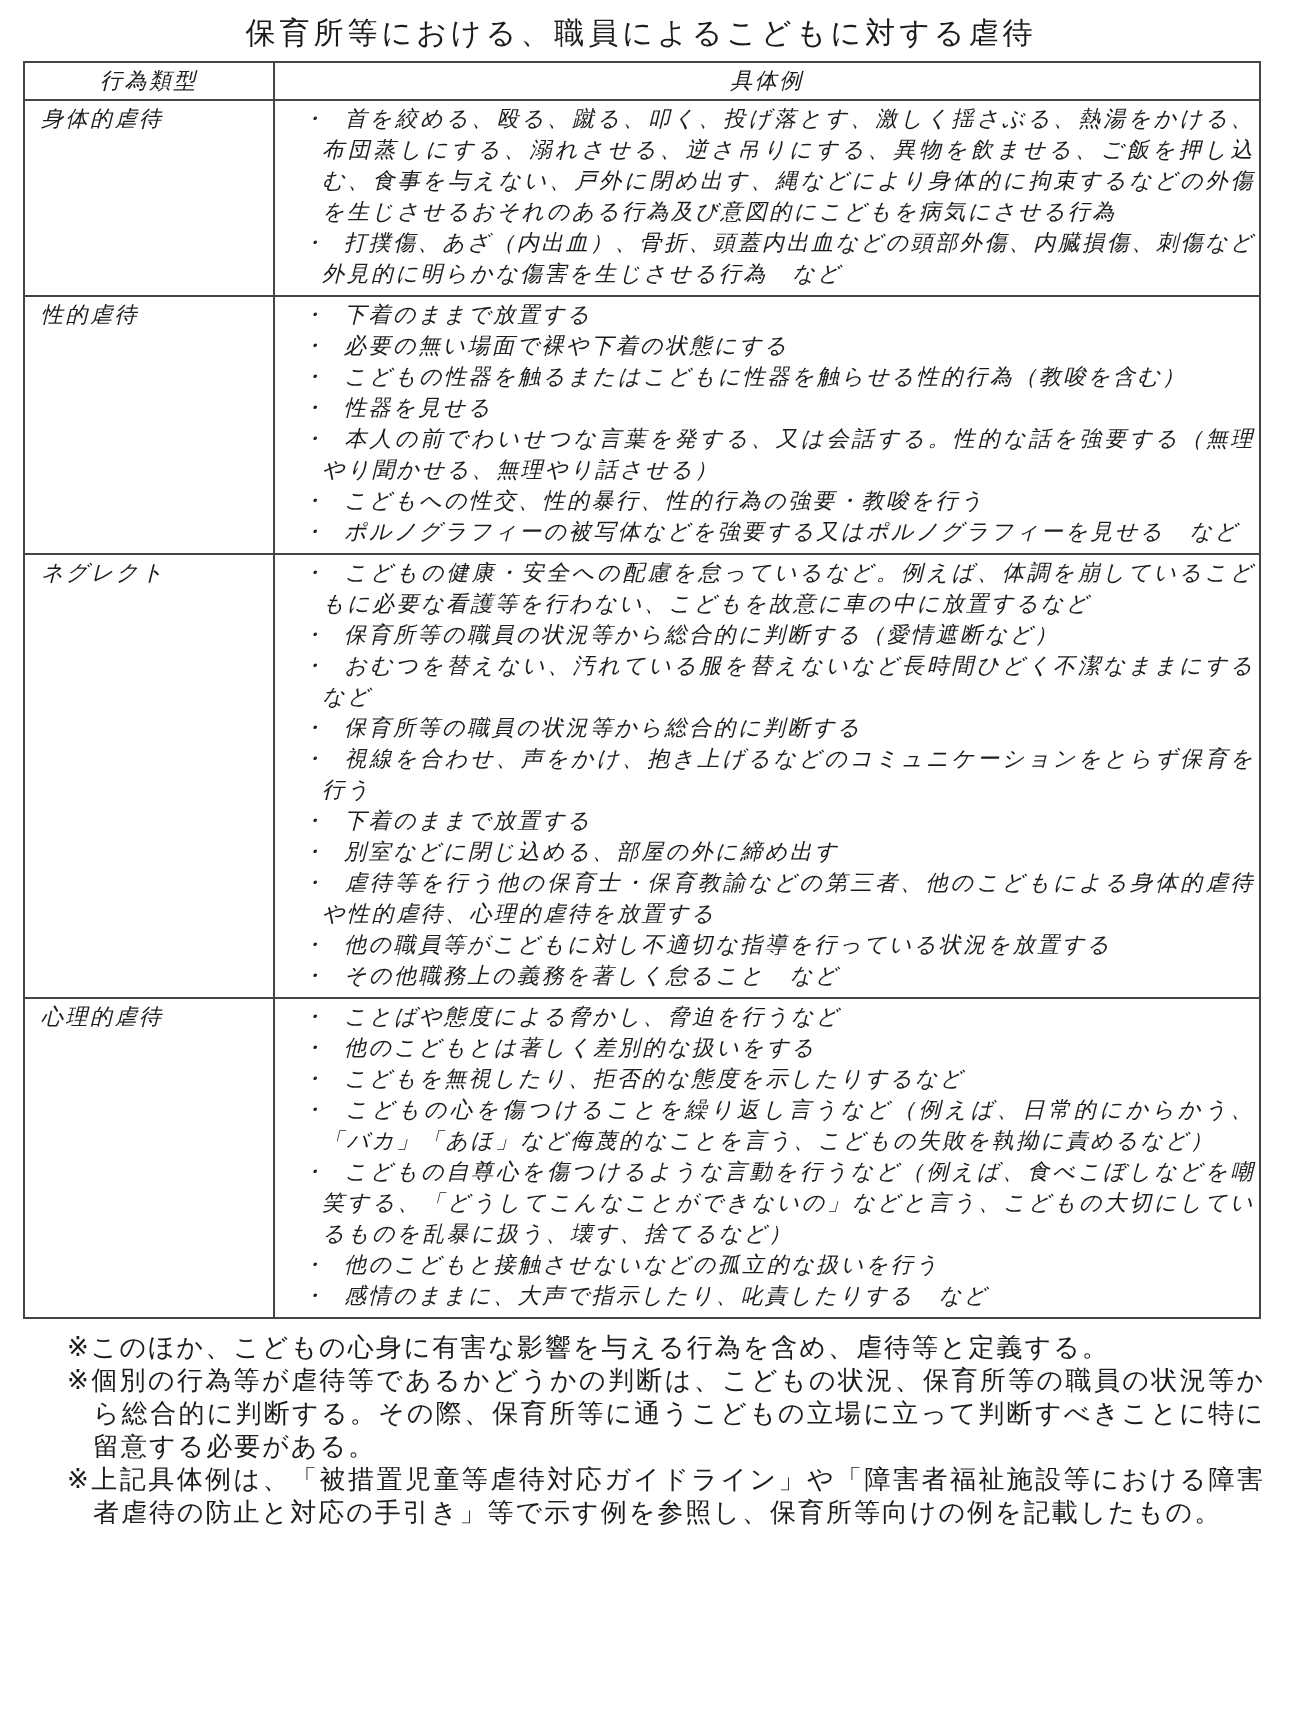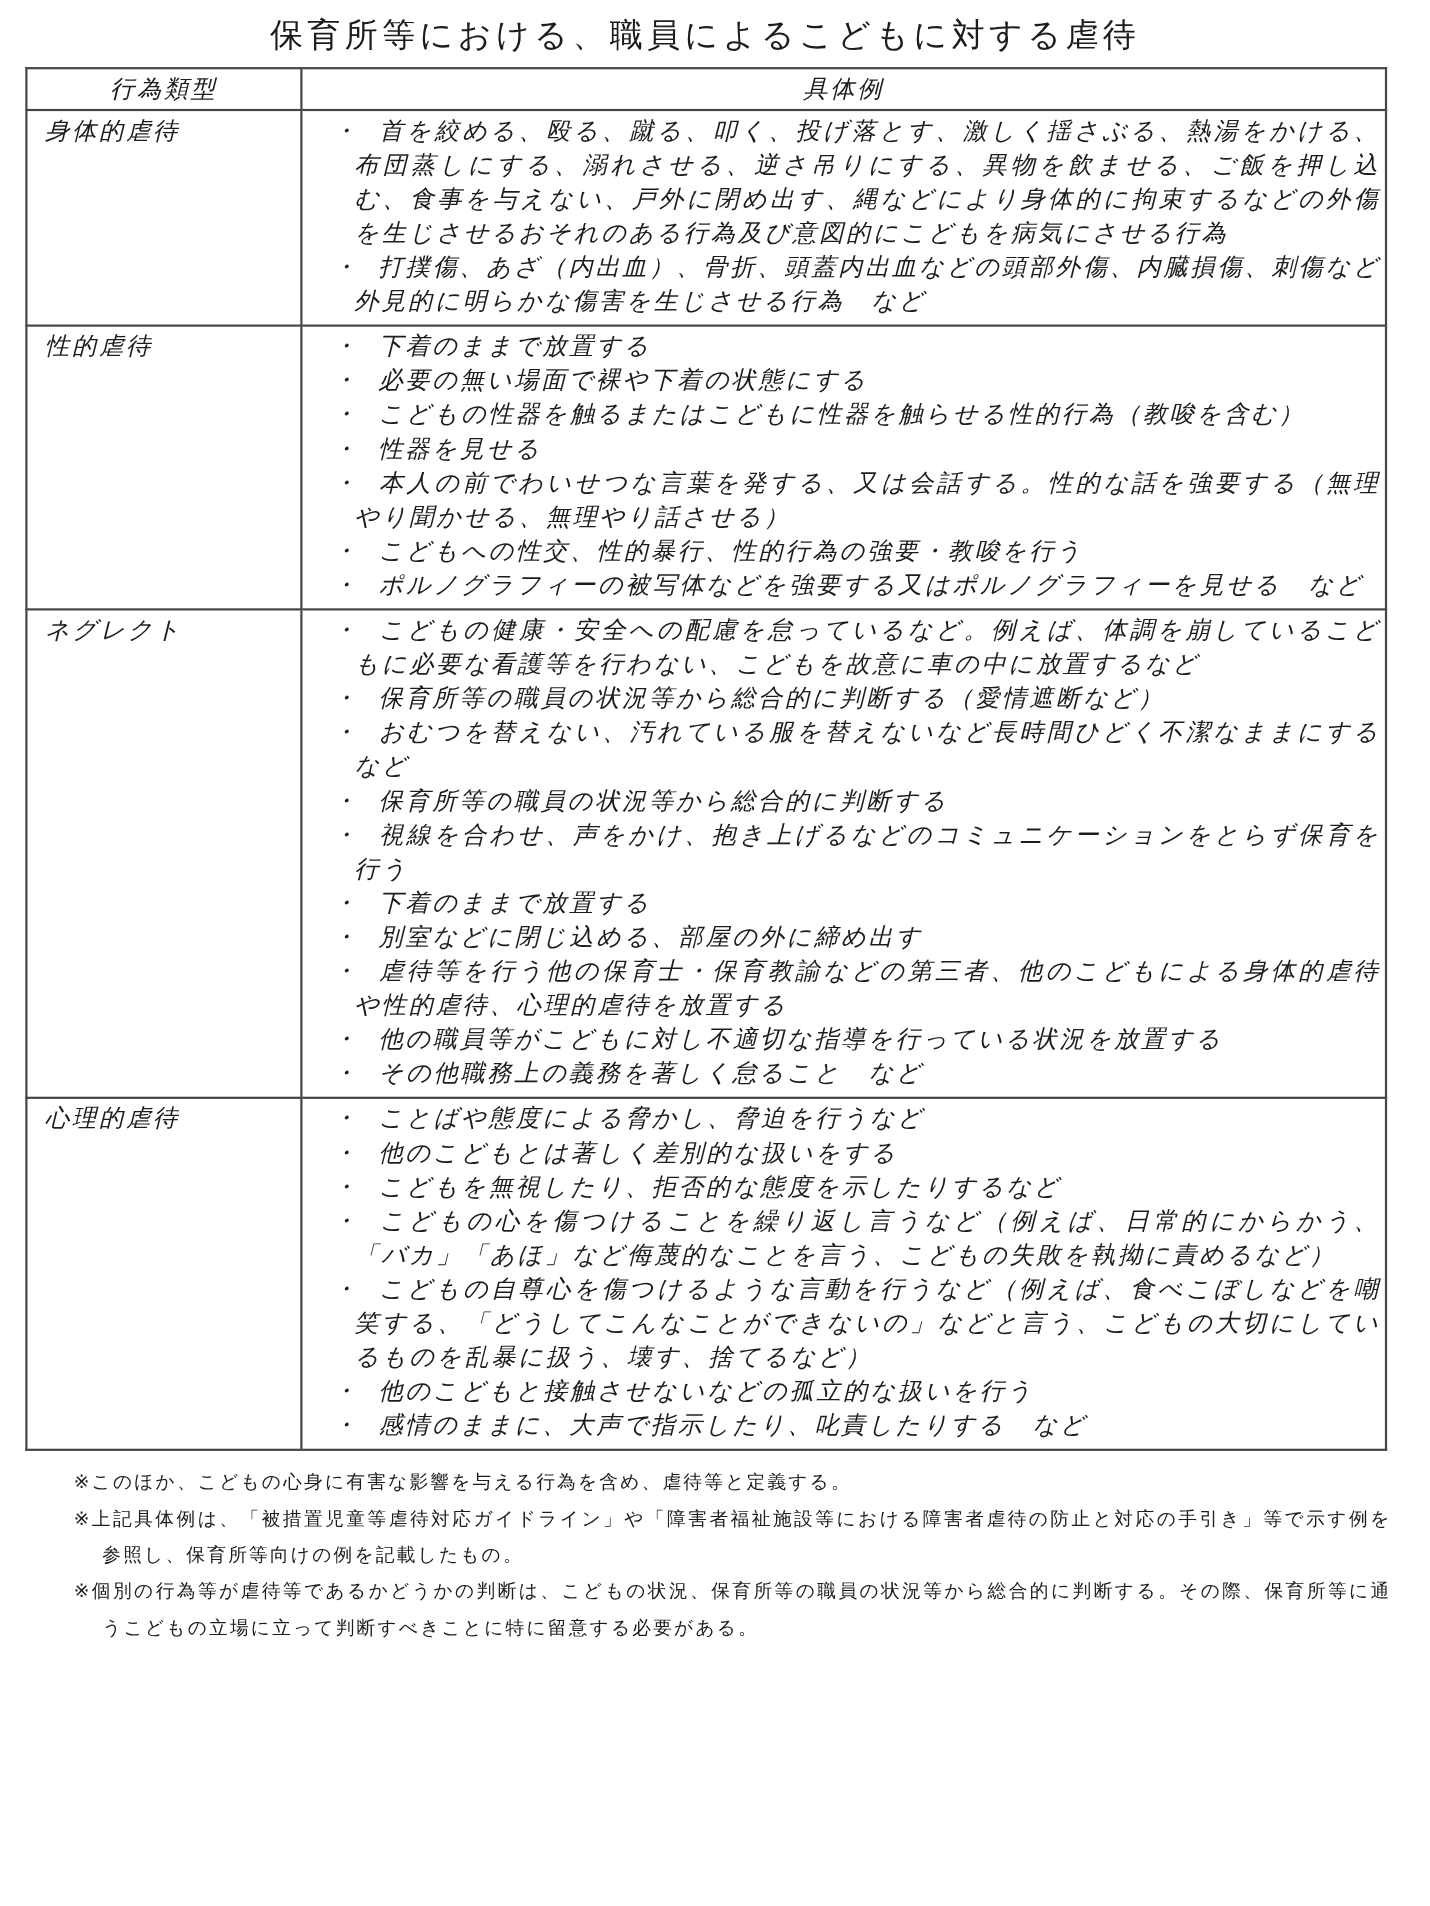--- a/index.html
+++ b/index.html
@@ -81,21 +81,21 @@
   .notes {
     margin-top: 12px;
     margin-left: 44px;
     width: 1198px;
   }
 
   .note {
     width: 1198px;
     padding-left: 26px;
     text-indent: -26px;
-    font-size: 17px;
+    font-size: 26px;
     letter-spacing: 2px;
     line-height: 33px;
     text-align: justify;
     text-justify: inter-character;
     hanging-punctuation: allow-end;
   }
 </style>
 </head>
 <body>
 
@@ -155,17 +155,17 @@
             <div class="example-item"><span class="bullet">・</span><span>こどもの自尊心を傷つけるような言動を行うなど（例えば、食べこぼしなどを嘲笑する、「どうしてこんなことができないの」などと言う、こどもの大切にしているものを乱暴に扱う、壊す、捨てるなど）</span></div>
             <div class="example-item"><span class="bullet">・</span><span>他のこどもと接触させないなどの孤立的な扱いを行う</span></div>
             <div class="example-item"><span class="bullet">・</span><span>感情のままに、大声で指示したり、叱責したりする　など</span></div>
           </td>
         </tr>
       </tbody>
   </table>
 
   <div class="notes" id="notes">
       <div class="note">※このほか、こどもの心身に有害な影響を与える行為を含め、虐待等と定義する。</div>
+      <div class="note">※個別の行為等が虐待等であるかどうかの判断は、こどもの状況、保育所等の職員の状況等から総合的に判断する。その際、保育所等に通うこどもの立場に立って判断すべきことに特に留意する必要がある。</div>
       <div class="note">※上記具体例は、「被措置児童等虐待対応ガイドライン」や「障害者福祉施設等における障害者虐待の防止と対応の手引き」等で示す例を参照し、保育所等向けの例を記載したもの。</div>
-      <div class="note">※個別の行為等が虐待等であるかどうかの判断は、こどもの状況、保育所等の職員の状況等から総合的に判断する。その際、保育所等に通うこどもの立場に立って判断すべきことに特に留意する必要がある。</div>
     </div>
 
 </div>
 
 </body></html>

